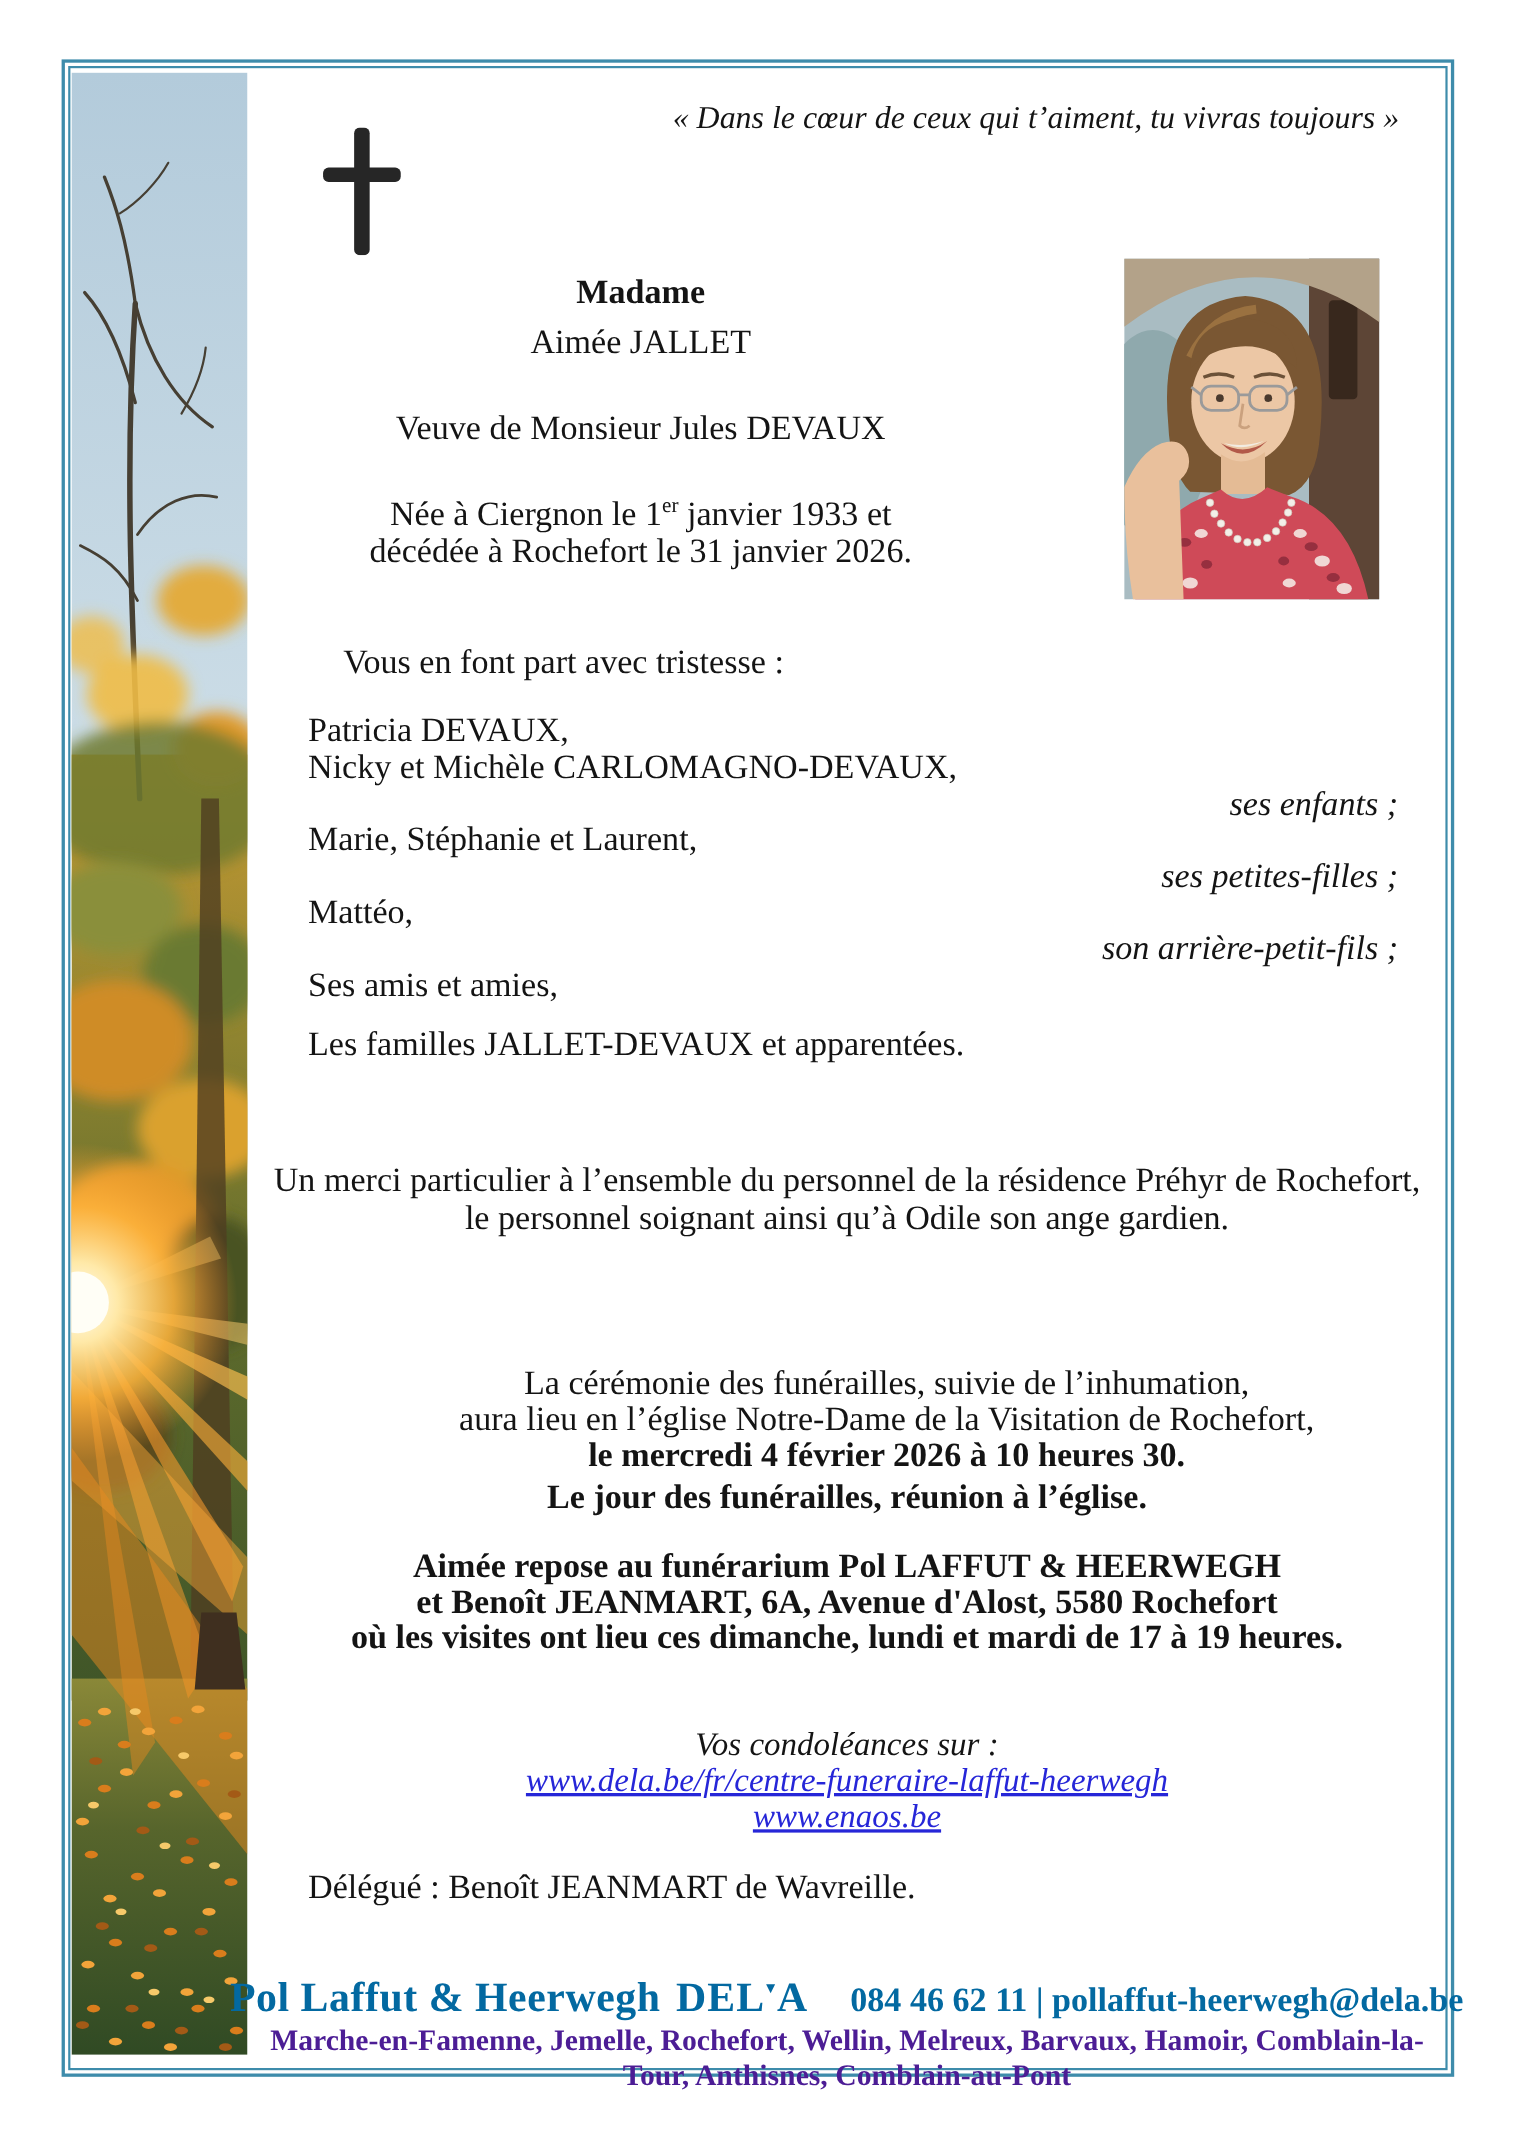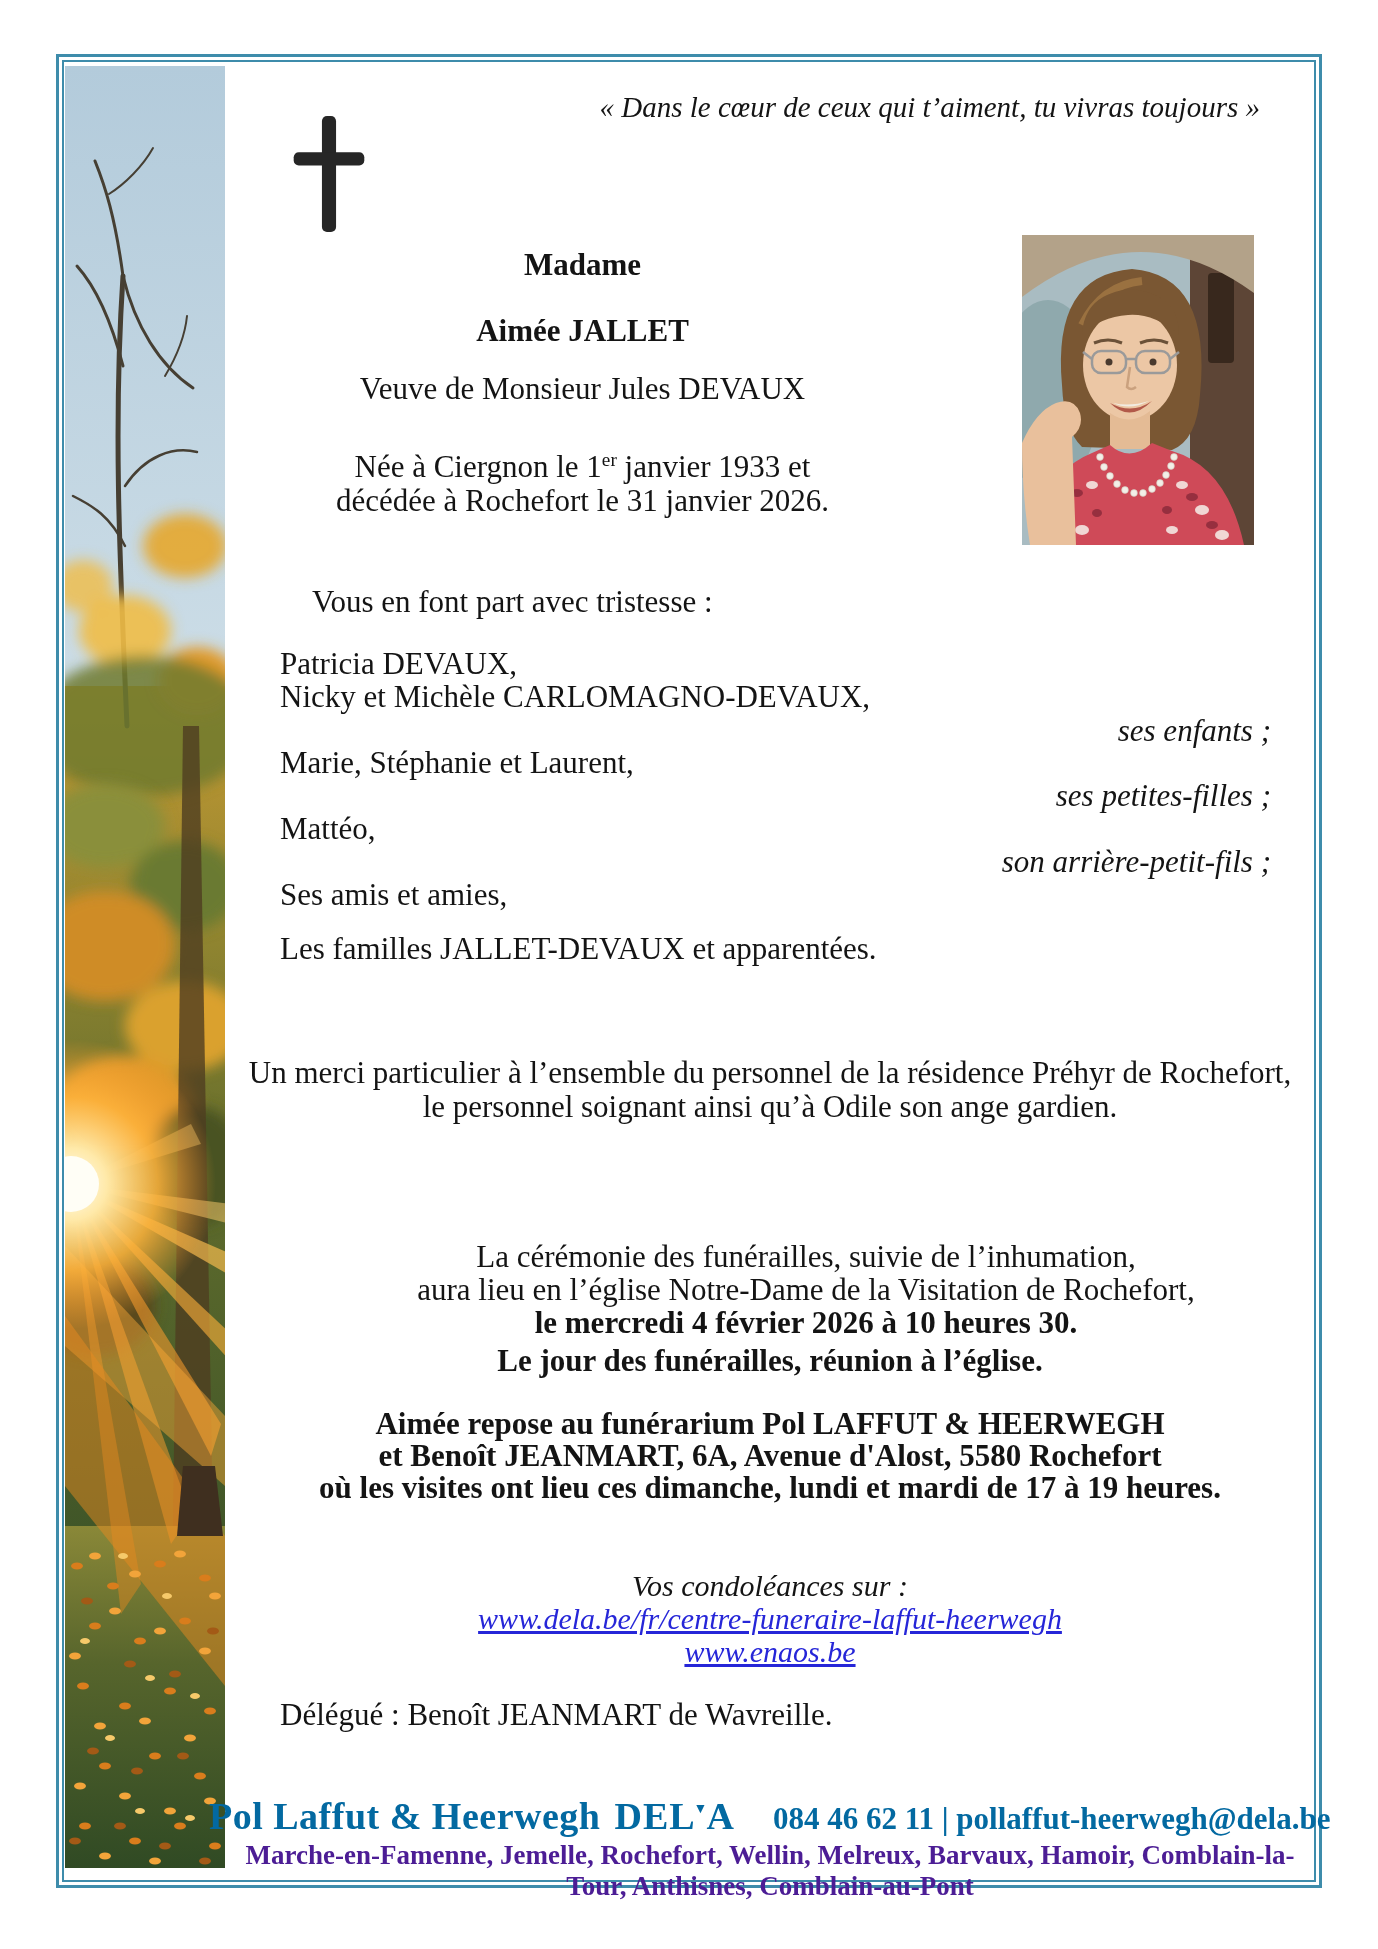--- a/index.html
+++ b/index.html
@@ -11,26 +11,26 @@
   .frame-inner{position:absolute;left:3px;top:3px;right:3px;bottom:3px;border:2px solid #3e8cab;}
 
   .photo-strip{position:absolute;left:65px;top:66px;width:160px;height:1802px;}
   .photo-strip svg{display:block;width:100%;height:100%;}
 
   .cross{position:absolute;left:293px;top:116px;width:72px;height:116px;}
 
   .portrait{position:absolute;left:1022px;top:235px;width:232px;height:310px;}
   .portrait svg{display:block;width:100%;height:100%;}
 
-  .quote{position:absolute;left:288px;top:90px;width:972px;text-align:right;
+  .quote{position:absolute;left:300px;top:90px;width:972px;text-align:right;
          font-style:italic;font-size:29px;line-height:34px;}
 
   .headc{position:absolute;left:225px;width:715px;text-align:center;}
   .t-madame{top:248px;font-size:46px;font-weight:bold;line-height:52px;}
-  .t-name{top:314px;font-size:50px;font-weight:bold;line-height:56px;}
+  .t-name{top:294px;font-size:50px;font-weight:normal;line-height:56px;}
   .t-veuve{top:372px;font-size:40px;line-height:46px;}
   .t-birth{top:450px;font-size:29px;line-height:36px;}
   .t-birth sup{font-size:0.62em;vertical-align:super;line-height:0;}
 
   .line{position:absolute;font-size:31px;line-height:34px;}
   .leftcol{left:280px;}
   .rel{left:225px;width:1046px;text-align:right;font-style:italic;}
   .center{left:225px;width:1090px;text-align:center;margin-top:28px;}
   .bold{font-weight:bold;}
   .ital{font-style:italic;}

